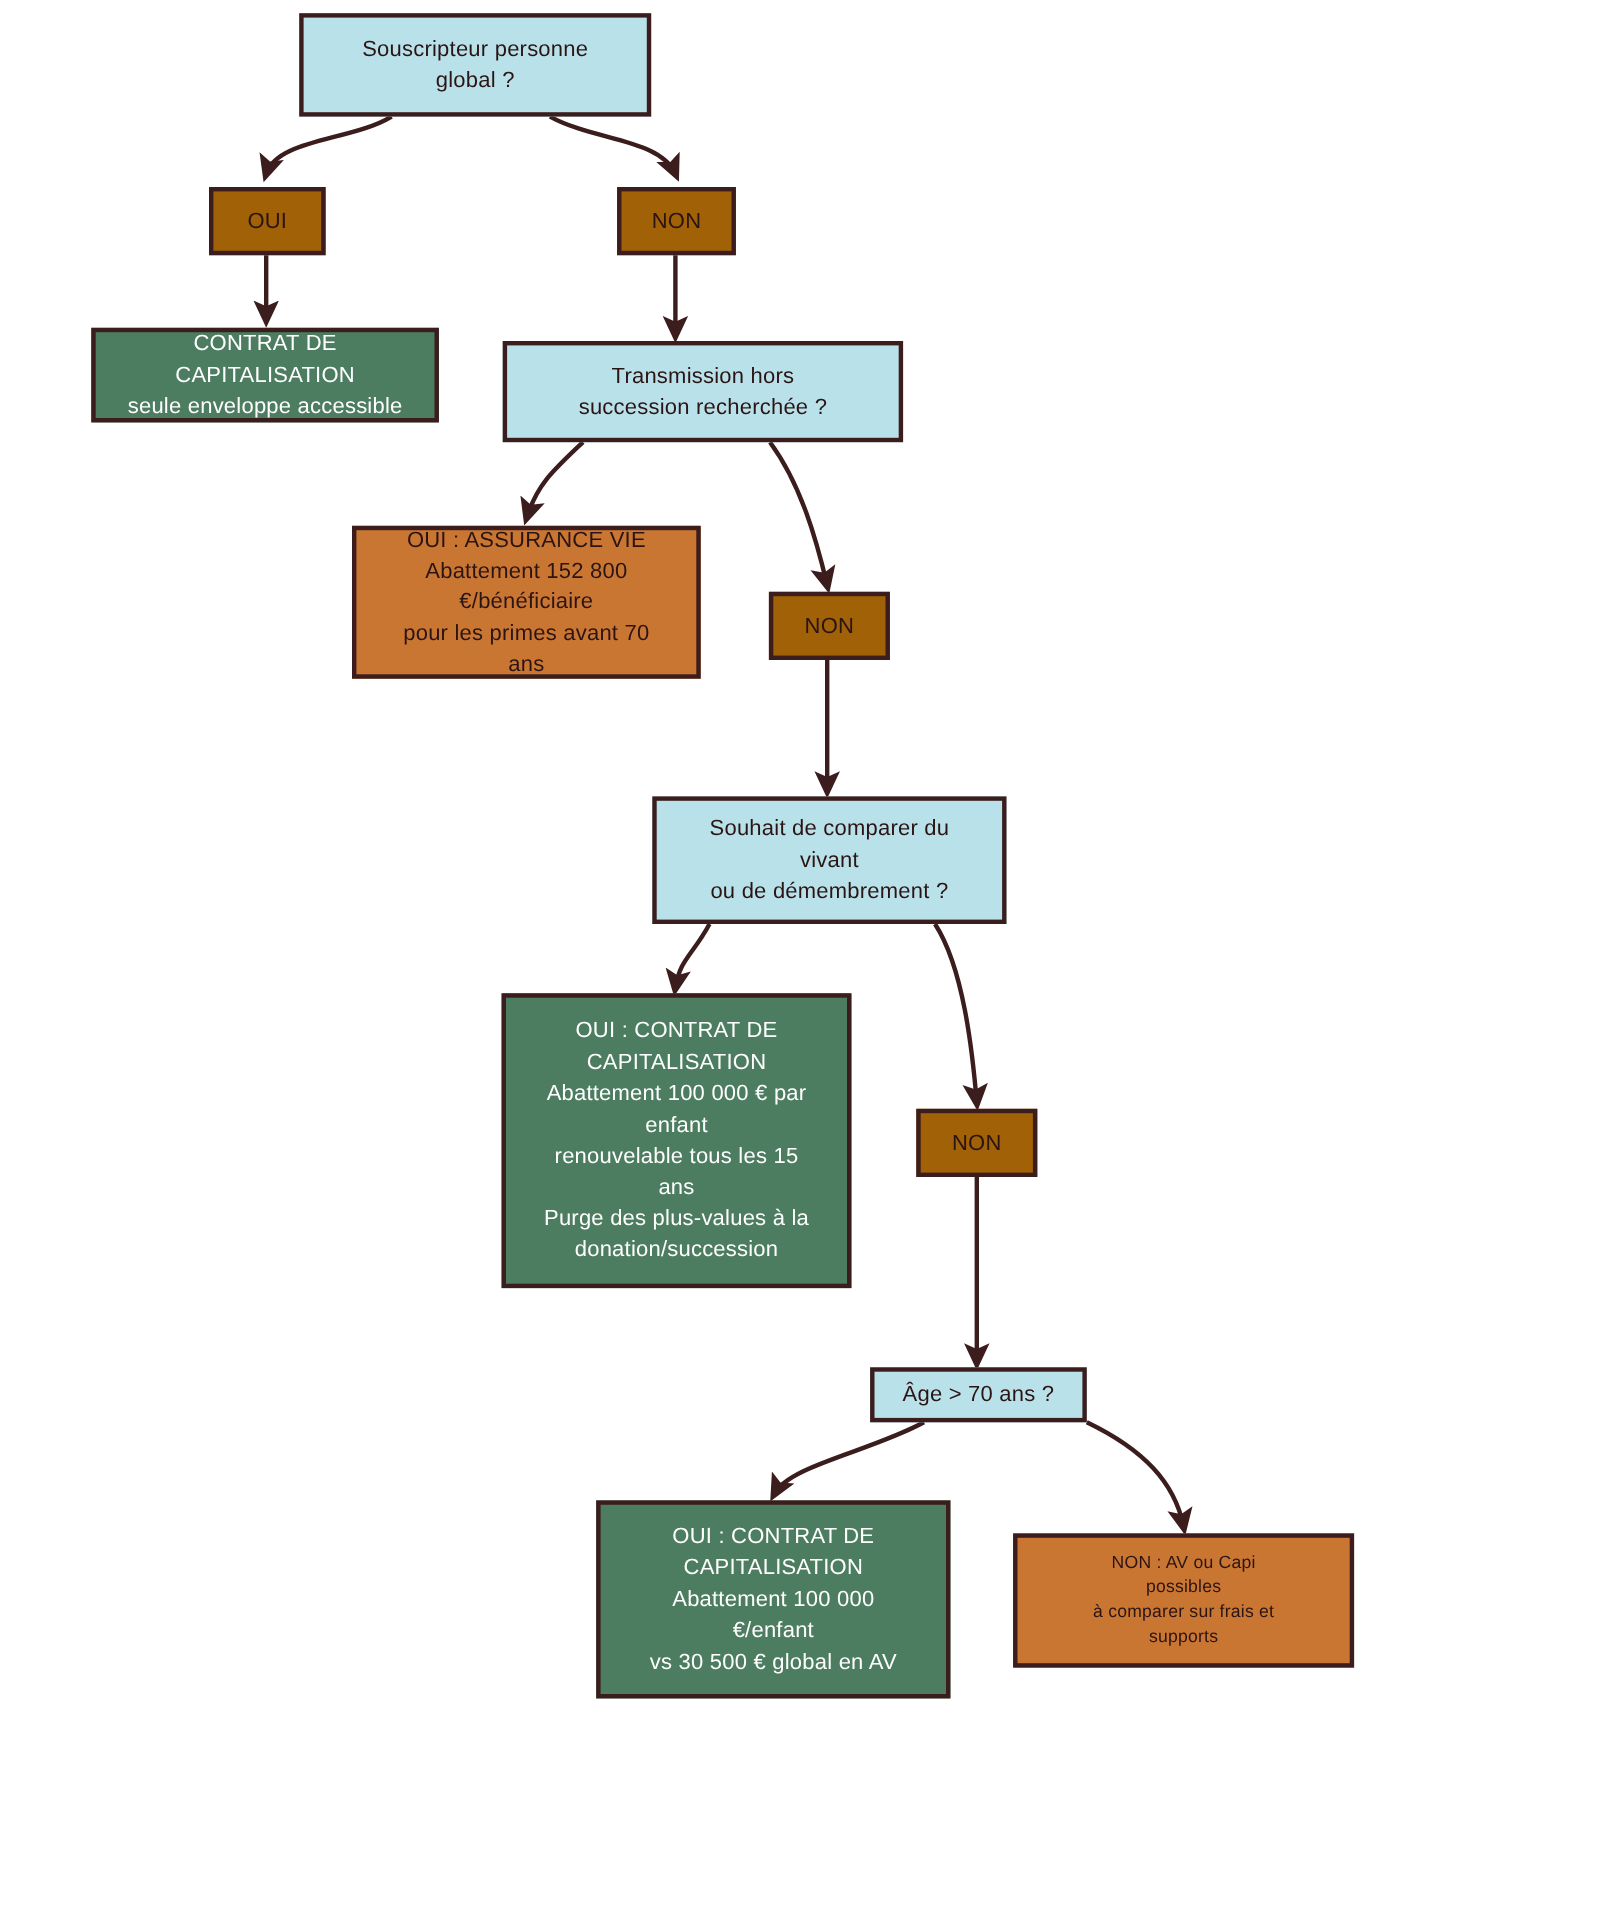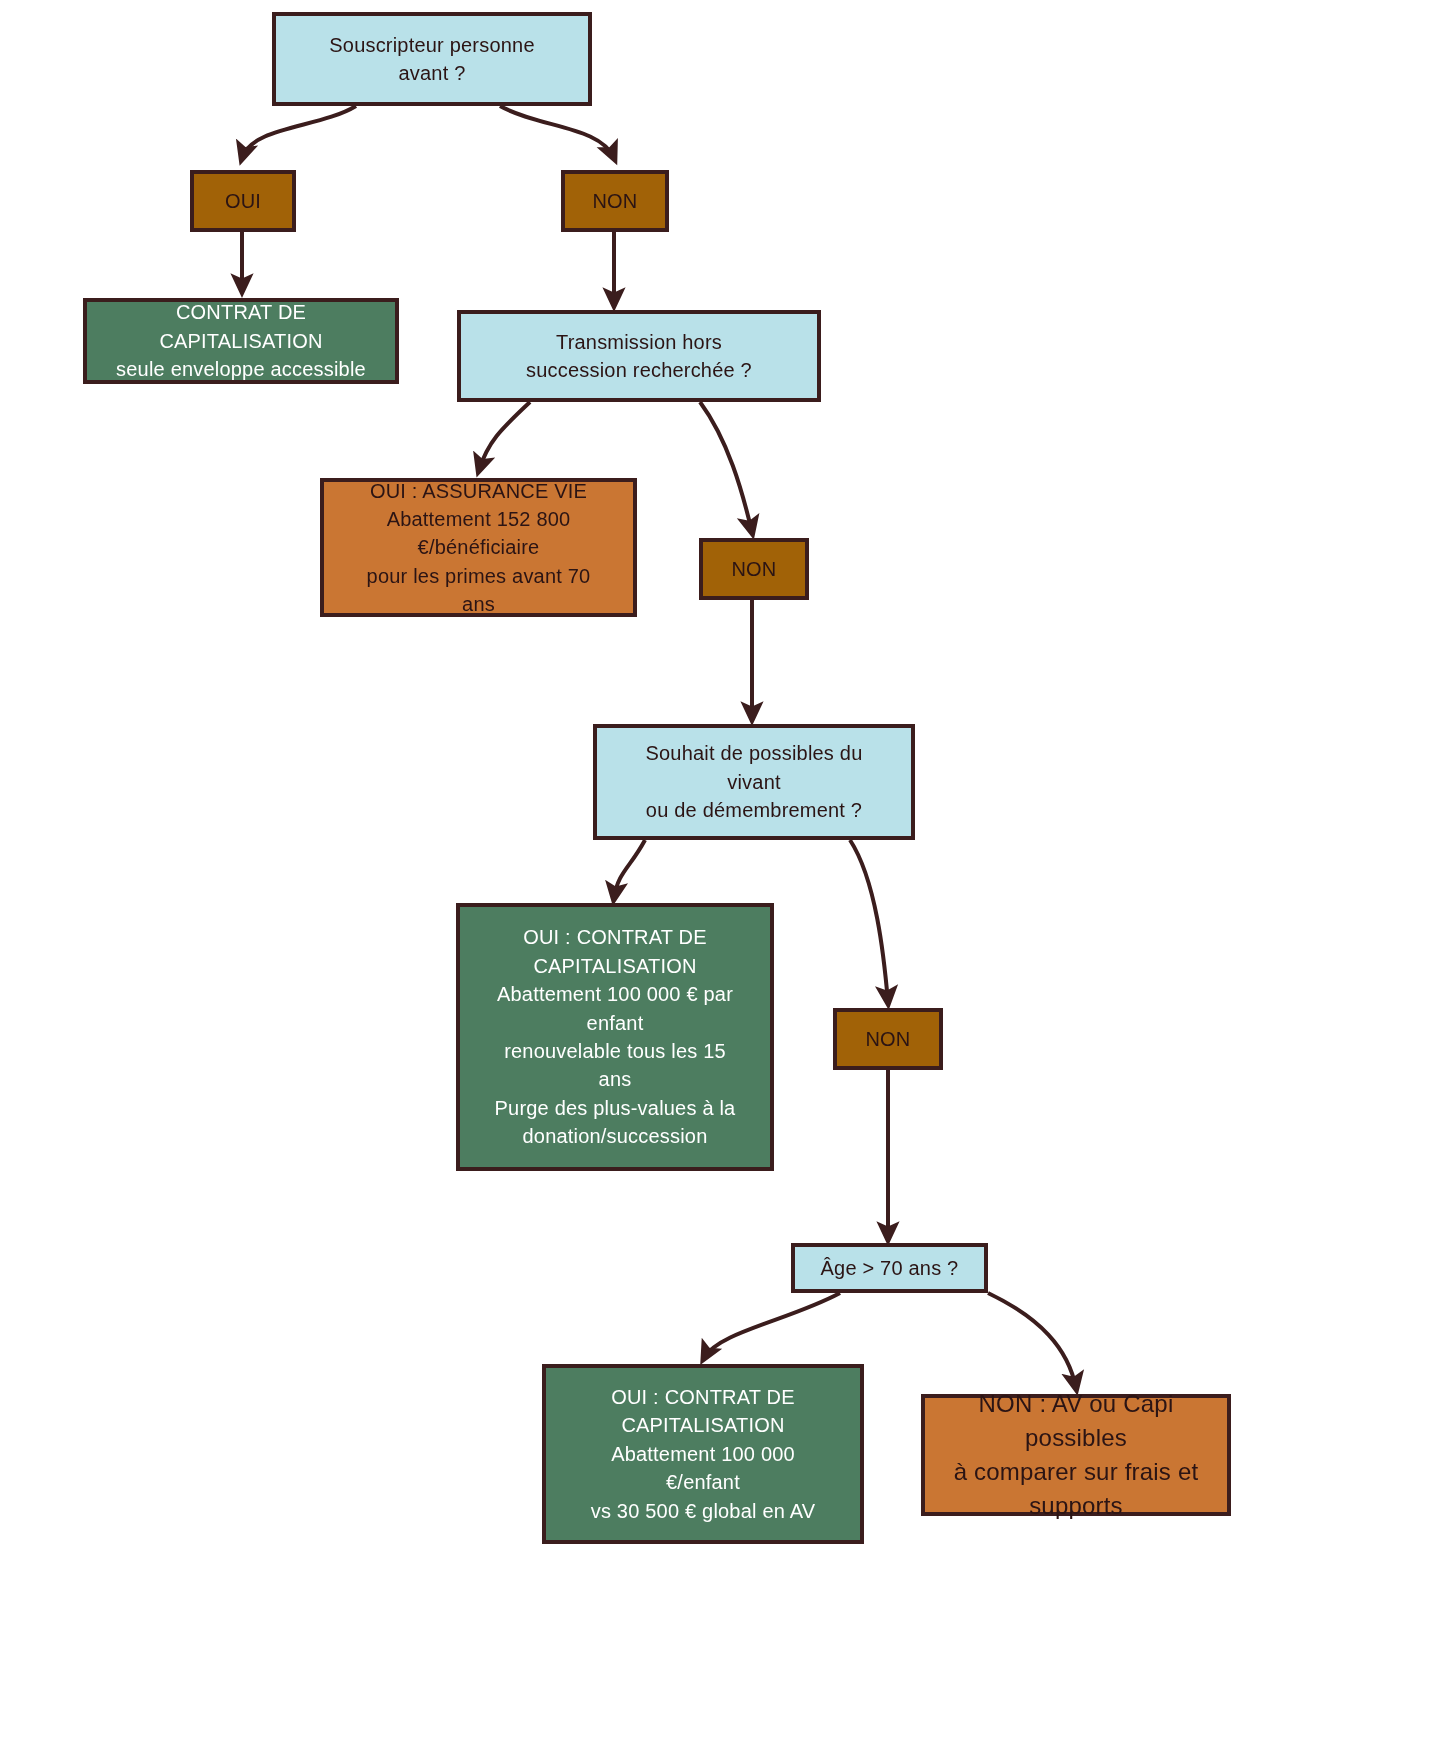--- a/index.html
+++ b/index.html
@@ -92,21 +92,21 @@
       <path d="M888,1070 L888,1238"></path>
 
       <path d="M840,1293 C790,1320 718,1332 704,1358"></path>
 
       <path d="M988,1293 C1040,1318 1068,1348 1076,1388"></path>
     </g>
   </svg>
 
   <div class="node decision" style="left:272px; top:12px; width:320px; height:94px; font-size:20px;">
     <span class="line">Souscripteur personne</span>
-    <span class="line">avant ?</span>
+    <span class="line">global ?</span>
   </div>
 
   <div class="node answer" style="left:190px; top:170px; width:106px; height:62px; font-size:20px;">
     <span class="line">OUI</span>
   </div>
 
   <div class="node answer" style="left:561px; top:170px; width:108px; height:62px; font-size:20px;">
     <span class="line">NON</span>
   </div>
 
@@ -127,21 +127,21 @@
     <span class="line">€/bénéficiaire</span>
     <span class="line">pour les primes avant 70</span>
     <span class="line">ans</span>
   </div>
 
   <div class="node answer" style="left:699px; top:538px; width:110px; height:62px; font-size:20px;">
     <span class="line">NON</span>
   </div>
 
   <div class="node decision" style="left:593px; top:724px; width:322px; height:116px; font-size:20px;">
-    <span class="line">Souhait de possibles du</span>
+    <span class="line">Souhait de comparer du</span>
     <span class="line">vivant</span>
     <span class="line">ou de démembrement ?</span>
   </div>
 
   <div class="node result-green" style="left:456px; top:903px; width:318px; height:268px; font-size:20px;">
     <span class="line">OUI : CONTRAT DE</span>
     <span class="line">CAPITALISATION</span>
     <span class="line">Abattement 100 000 € par</span>
     <span class="line">enfant</span>
     <span class="line">renouvelable tous les 15</span>
@@ -159,20 +159,20 @@
   </div>
 
   <div class="node result-green" style="left:542px; top:1364px; width:322px; height:180px; font-size:20px;">
     <span class="line">OUI : CONTRAT DE</span>
     <span class="line">CAPITALISATION</span>
     <span class="line">Abattement 100 000</span>
     <span class="line">€/enfant</span>
     <span class="line">vs 30 500 € global en AV</span>
   </div>
 
-  <div class="node result-orange" style="left:921px; top:1394px; width:310px; height:122px; font-size:24px;">
+  <div class="node result-orange" style="left:921px; top:1394px; width:310px; height:122px; font-size:16px;">
     <span class="line">NON : AV ou Capi</span>
     <span class="line">possibles</span>
     <span class="line">à comparer sur frais et</span>
     <span class="line">supports</span>
   </div>
 
 </div>
 
 </body></html>

